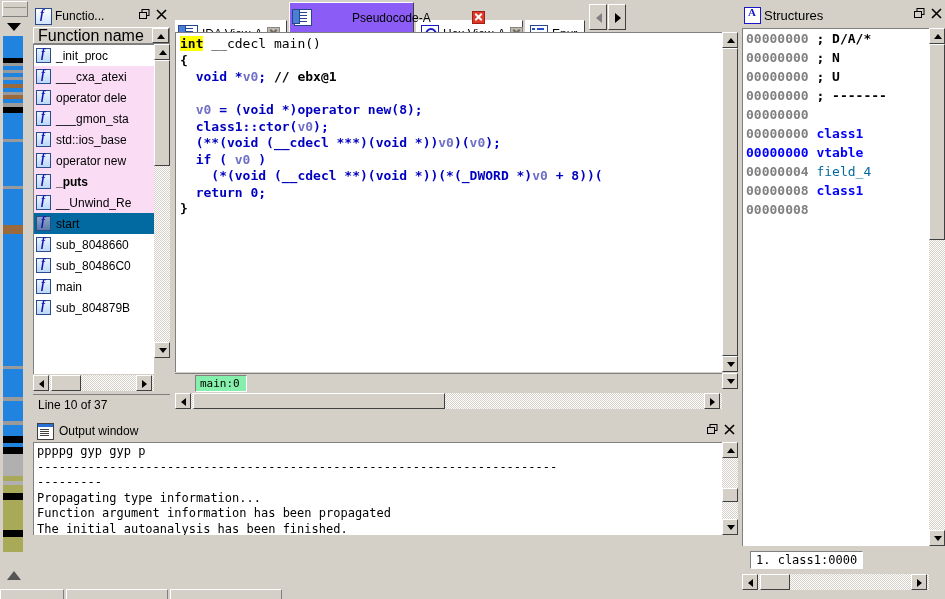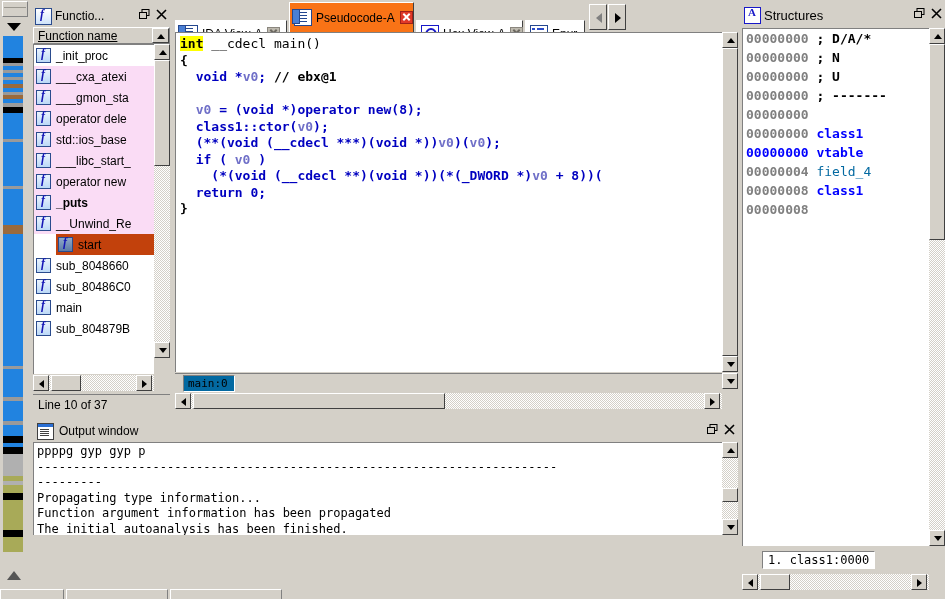--- a/index.html
+++ b/index.html
@@ -31,34 +31,34 @@
   .fnwin-title{position:absolute;left:0;top:0;width:137px;height:22px;background:#d4d0c8;display:flex;align-items:center;}
   .ficon{width:15px;height:15px;margin:0 3px 0 2px;position:relative;flex:0 0 auto;
      background:linear-gradient(#fff,#d0e4fb);border:1px solid #2a4b8d;}
   .ficon::after{content:"f";position:absolute;left:4px;top:-2px;font:italic bold 12px "Liberation Serif",serif;color:#1414b4;}
   .fn-title-text{font-size:12px;white-space:nowrap;overflow:hidden;flex:1;}
   .win-btn{width:16px;height:16px;position:relative;flex:0 0 auto;margin-right:1px;font-size:11px;line-height:16px;text-align:center;cursor:pointer;color:#000;}
 
   .colhdr{position:absolute;left:0;top:22px;width:137px;height:17px;background:#d4d0c8;
      border-top:1px solid #fff;border-left:1px solid #fff;border-right:1px solid #808080;border-bottom:1px solid #808080;
      box-sizing:border-box;display:flex;align-items:center;}
-  .colhdr span{padding-left:4px;font-size:12px;text-decoration:underline;}
+  .colhdr span{padding-left:4px;font-size:16px;}
   .colhdr .sortbtn{position:absolute;right:0;top:0;width:17px;height:15px;background:#d4d0c8;
      border-top:1px solid #fff;border-left:1px solid #fff;border-right:1px solid #404040;border-bottom:1px solid #404040;box-sizing:border-box;cursor:pointer;}
   .colhdr .sortbtn::after{content:"";position:absolute;left:4px;top:5px;border-left:4px solid transparent;border-right:4px solid transparent;border-bottom:5px solid #000;}
 
   .fnlist{position:absolute;left:0;top:39px;width:121px;height:330px;background:#fff;overflow:hidden;
      border-top:1px solid #808080;border-left:1px solid #808080;box-sizing:border-box;}
   .fnrow{height:21px;display:flex;align-items:center;padding-left:2px;font-size:12px;white-space:nowrap;cursor:default;}
   .fnrow .fi{width:15px;height:15px;position:relative;flex:0 0 auto;margin-right:5px;
      background:linear-gradient(#eaf3fd,#bcd9f7);border:1px solid #2a4b8d;box-sizing:border-box;}
   .fnrow .fi::after{content:"f";position:absolute;left:4px;top:-3px;font:italic bold 12px "Liberation Serif",serif;color:#1414b4;}
   .fnrow.sel .fi{background:linear-gradient(#8fa8c8,#5d7ba6);}
   .fnrow.lib{background:#fadcf5;}
-  .fnrow.sel{background:#c2410c;margin-left:22px;}
+  .fnrow.sel{background:#0369a1;}
   .fnrow.bold{font-weight:bold;}
 
   .vsb{position:absolute;width:16px;background:#d4d0c8;}
   .vsb .trk{position:absolute;left:0;right:0;top:16px;bottom:16px;
      background-image:linear-gradient(45deg,#fff 25%,transparent 25%,transparent 75%,#fff 75%),linear-gradient(45deg,#fff 25%,#d4d0c8 25%,#d4d0c8 75%,#fff 75%);
      background-size:2px 2px;background-position:0 0,1px 1px;}
   .sbbtn{position:absolute;left:0;width:16px;height:16px;background:#d4d0c8;
      border-top:1px solid #fff;border-left:1px solid #fff;border-right:1px solid #404040;border-bottom:1px solid #404040;box-sizing:border-box;cursor:pointer;}
   .sbbtn::after{content:"";position:absolute;}
   .ar-up::after{left:4px;top:5px;border-left:4px solid transparent;border-right:4px solid transparent;border-bottom:5px solid #000;}
@@ -78,21 +78,21 @@
   .fnstatus{position:absolute;left:0;top:389px;width:137px;height:20px;background:#d4d0c8;
      border-top:1px solid #808080;display:flex;align-items:center;box-sizing:border-box;}
   .fnstatus span{padding-left:5px;font-size:12px;}
 
   
   .center{position:absolute;left:175px;top:2px;width:563px;height:409px;}
   .tabstrip{position:absolute;left:0;top:0;width:563px;height:30px;background:#d4d0c8;}
   .tab{position:absolute;top:18px;height:26px;box-sizing:border-box;display:flex;align-items:center;
      background:#ffffff;padding:0 4px;cursor:pointer;
      border-top:1px solid #fff;border-left:1px solid #fff;border-right:1px solid #404040;}
-  .tab.active{top:0;height:30px;background:#f97316;z-index:5;}
+  .tab.active{top:0;height:30px;background:#8b5cf6;z-index:5;gap:36px;}
   .tab .tico{width:16px;height:15px;position:relative;flex:0 0 auto;margin-right:4px;}
   .tab .tlabel{font-size:12px;white-space:nowrap;}
   .tab .tclose{width:13px;height:13px;margin-left:5px;flex:0 0 auto;position:relative;
      background:#bdb9ae;border:1px solid #8a867e;box-sizing:border-box;cursor:pointer;}
   .tab .tclose.red{background:#e03828;border-color:#a02018;}
   .tab .tclose::before,.tab .tclose::after{content:"";position:absolute;left:1px;top:4px;width:9px;height:2px;background:#fff;}
   .tab .tclose::before{transform:rotate(45deg);}
   .tab .tclose::after{transform:rotate(-45deg);}
   .tab .tclose:not(.red)::before,.tab .tclose:not(.red)::after{background:#6c6860;}
 
@@ -123,21 +123,21 @@
      padding:3px 0 0 4px;white-space:pre;color:#000;}
   .kw{color:#0000c0;font-weight:bold;}
   .ty{color:#000;}
   .hl{background:#ffff00;color:#000;font-weight:bold;}
   .var{color:#7070c8;font-weight:bold;}
   .cmt{color:#000000;font-weight:bold;}
   .pl{color:#000;font-weight:bold;}
 
   .codestatus{position:absolute;left:0;top:371px;width:547px;height:19px;background:#d4d0c8;
      border-top:1px solid #808080;box-sizing:border-box;display:flex;align-items:center;}
-  .statbox{margin-left:8px;padding:1px 6px 1px 4px;background:#0369a1;font-family:"DejaVu Sans Mono",monospace;font-size:11px;
+  .statbox{margin-left:20px;padding:1px 6px 1px 4px;background:#86efac;font-family:"DejaVu Sans Mono",monospace;font-size:11px;
      border-top:1px solid #808080;border-left:1px solid #808080;border-right:1px solid #fff;border-bottom:1px solid #fff;}
 
   
   .outwin{position:absolute;left:33px;top:420px;width:705px;height:150px;background:#d4d0c8;}
   .outwin-title{position:absolute;left:0;top:0;width:705px;height:22px;display:flex;align-items:center;background:#d4d0c8;}
   .oicon{width:15px;height:15px;margin:0 5px 0 4px;position:relative;flex:0 0 auto;background:#fff;border:1px solid #404040;}
   .oicon::before{content:"";position:absolute;left:0;top:0;right:0;height:3px;background:#2a6fd4;}
   .oicon::after{content:"";position:absolute;left:2px;top:5px;width:9px;height:1px;background:#404040;
      box-shadow:0 2px 0 #404040,0 4px 0 #404040,0 6px 0 #404040;}
   .outlog{position:absolute;left:0;top:22px;width:689px;height:93px;background:#fff;overflow:hidden;
@@ -154,21 +154,21 @@
   .struwin{position:absolute;left:742px;top:4px;width:203px;height:595px;background:#d4d0c8;}
   .struwin-title{position:absolute;left:0;top:0;width:203px;height:22px;display:flex;align-items:center;}
   .strulist{position:absolute;left:0;top:24px;width:187px;height:518px;background:#fff;overflow:hidden;
      border-top:1px solid #808080;border-left:1px solid #808080;box-sizing:border-box;}
   .strurow{font-family:"DejaVu Sans Mono","Liberation Mono",monospace;font-size:13px;line-height:19px;white-space:pre;padding-left:3px;}
   .addr{color:#808080;font-weight:bold;}
   .addr.hi{color:#0000ff;font-weight:bold;}
   .sname{color:#0000ff;font-weight:bold;}
   .sfield{color:#0369a1;font-weight:normal;}
   .scmt{color:#000;font-weight:bold;}
-  .strustatus{position:absolute;left:16px;top:546px;width:187px;height:20px;display:flex;align-items:center;text-align:center;}
+  .strustatus{position:absolute;left:4px;top:546px;width:187px;height:20px;display:flex;align-items:center;text-align:center;}
   .strustatus .sbx{margin-left:4px;padding:1px 5px;background:#fff;font-family:"DejaVu Sans Mono",monospace;font-size:12px;
      border-top:1px solid #808080;border-left:1px solid #808080;border-right:1px solid #fff;border-bottom:1px solid #fff;}
 
   
   .botstrip{position:absolute;left:0;bottom:0;width:738px;height:10px;background:#d4d0c8;}
   .botcell{position:absolute;bottom:0;height:9px;background:#d4d0c8;
      border-top:1px solid #fff;border-left:1px solid #fff;border-right:1px solid #808080;}
 </style>
 </head>
 <body>
@@ -250,33 +250,29 @@
         <div class="fnrow">
           <span class="fi"></span>
           <span>_init_proc</span>
         </div>
         <div class="fnrow lib">
           <span class="fi"></span>
           <span>___cxa_atexi</span>
         </div>
         <div class="fnrow lib">
           <span class="fi"></span>
+          <span>operator dele</span>
+        </div>
+        <div class="fnrow lib">
+          <span class="fi"></span>
           <span>___gmon_sta</span>
         </div>
         <div class="fnrow lib">
           <span class="fi"></span>
-          <span>operator dele</span>
-        </div>
-        <div class="fnrow lib">
-          <span class="fi"></span>
           <span>std::ios_base</span>
-        </div>
-        <div class="fnrow lib">
-          <span class="fi"></span>
-          <span>___libc_start_</span>
         </div>
         <div class="fnrow lib">
           <span class="fi"></span>
           <span>operator new</span>
         </div>
         <div class="fnrow lib bold">
           <span class="fi"></span>
           <span>_puts</span>
         </div>
         <div class="fnrow lib">

